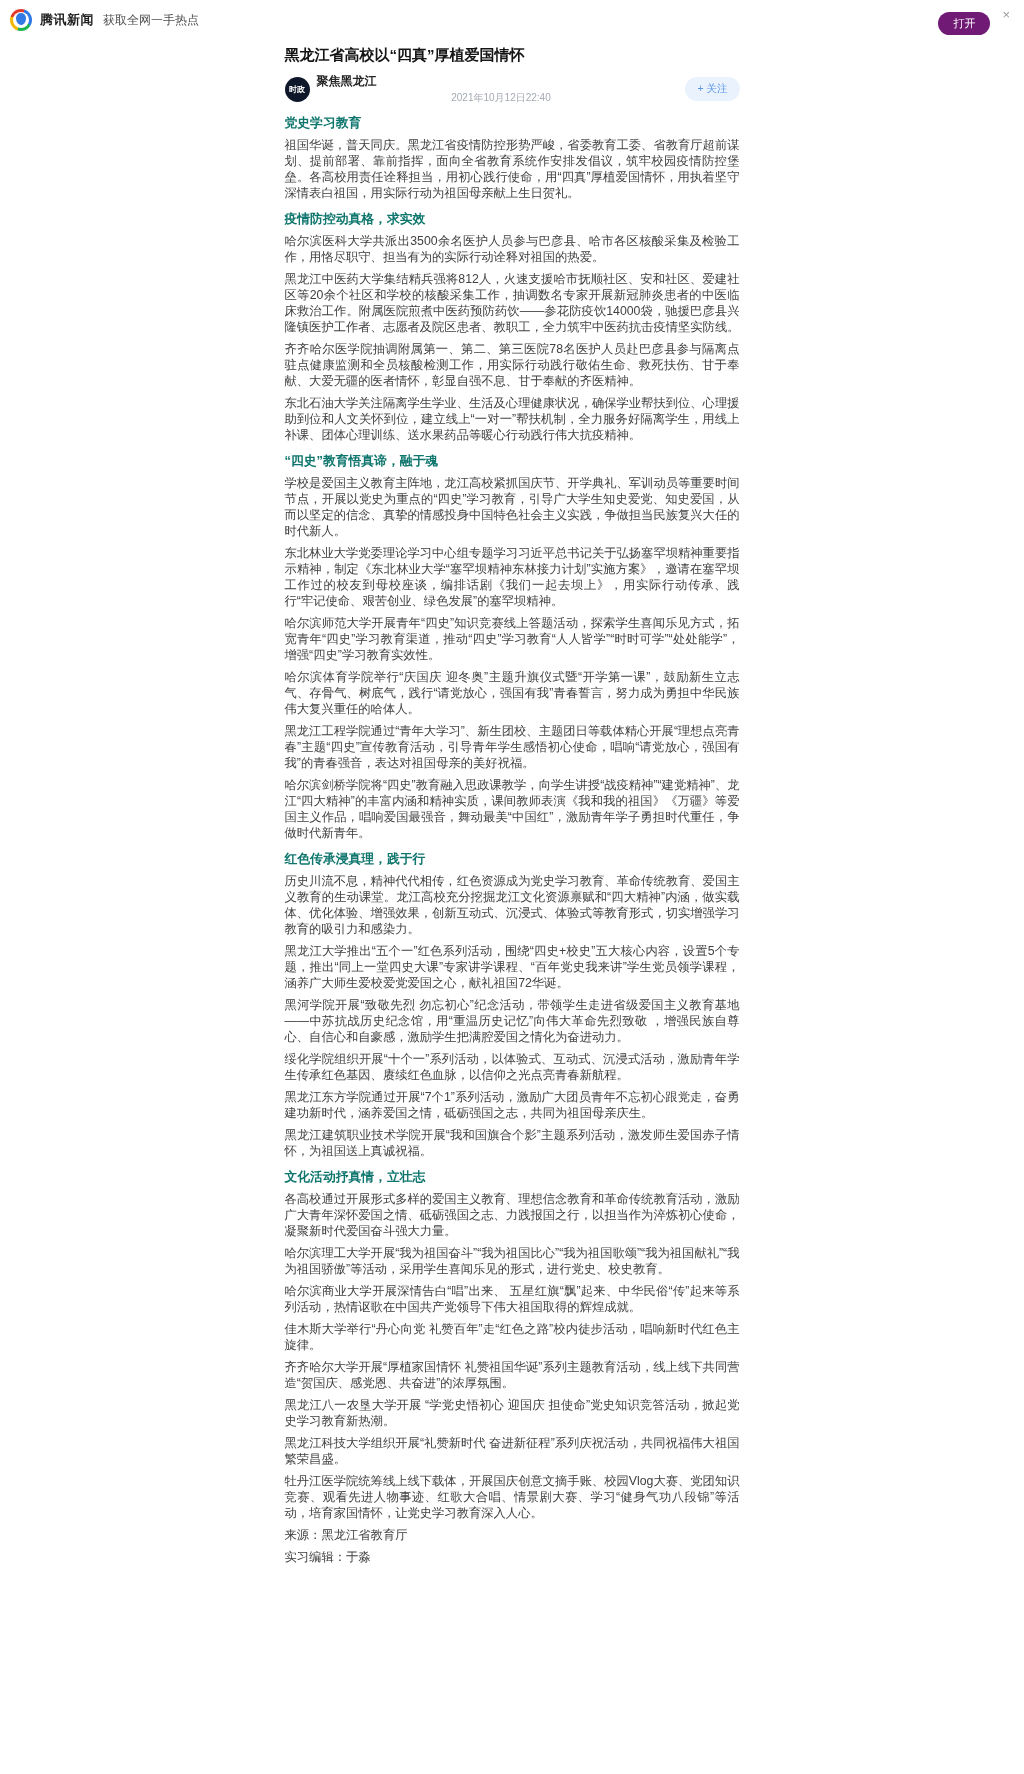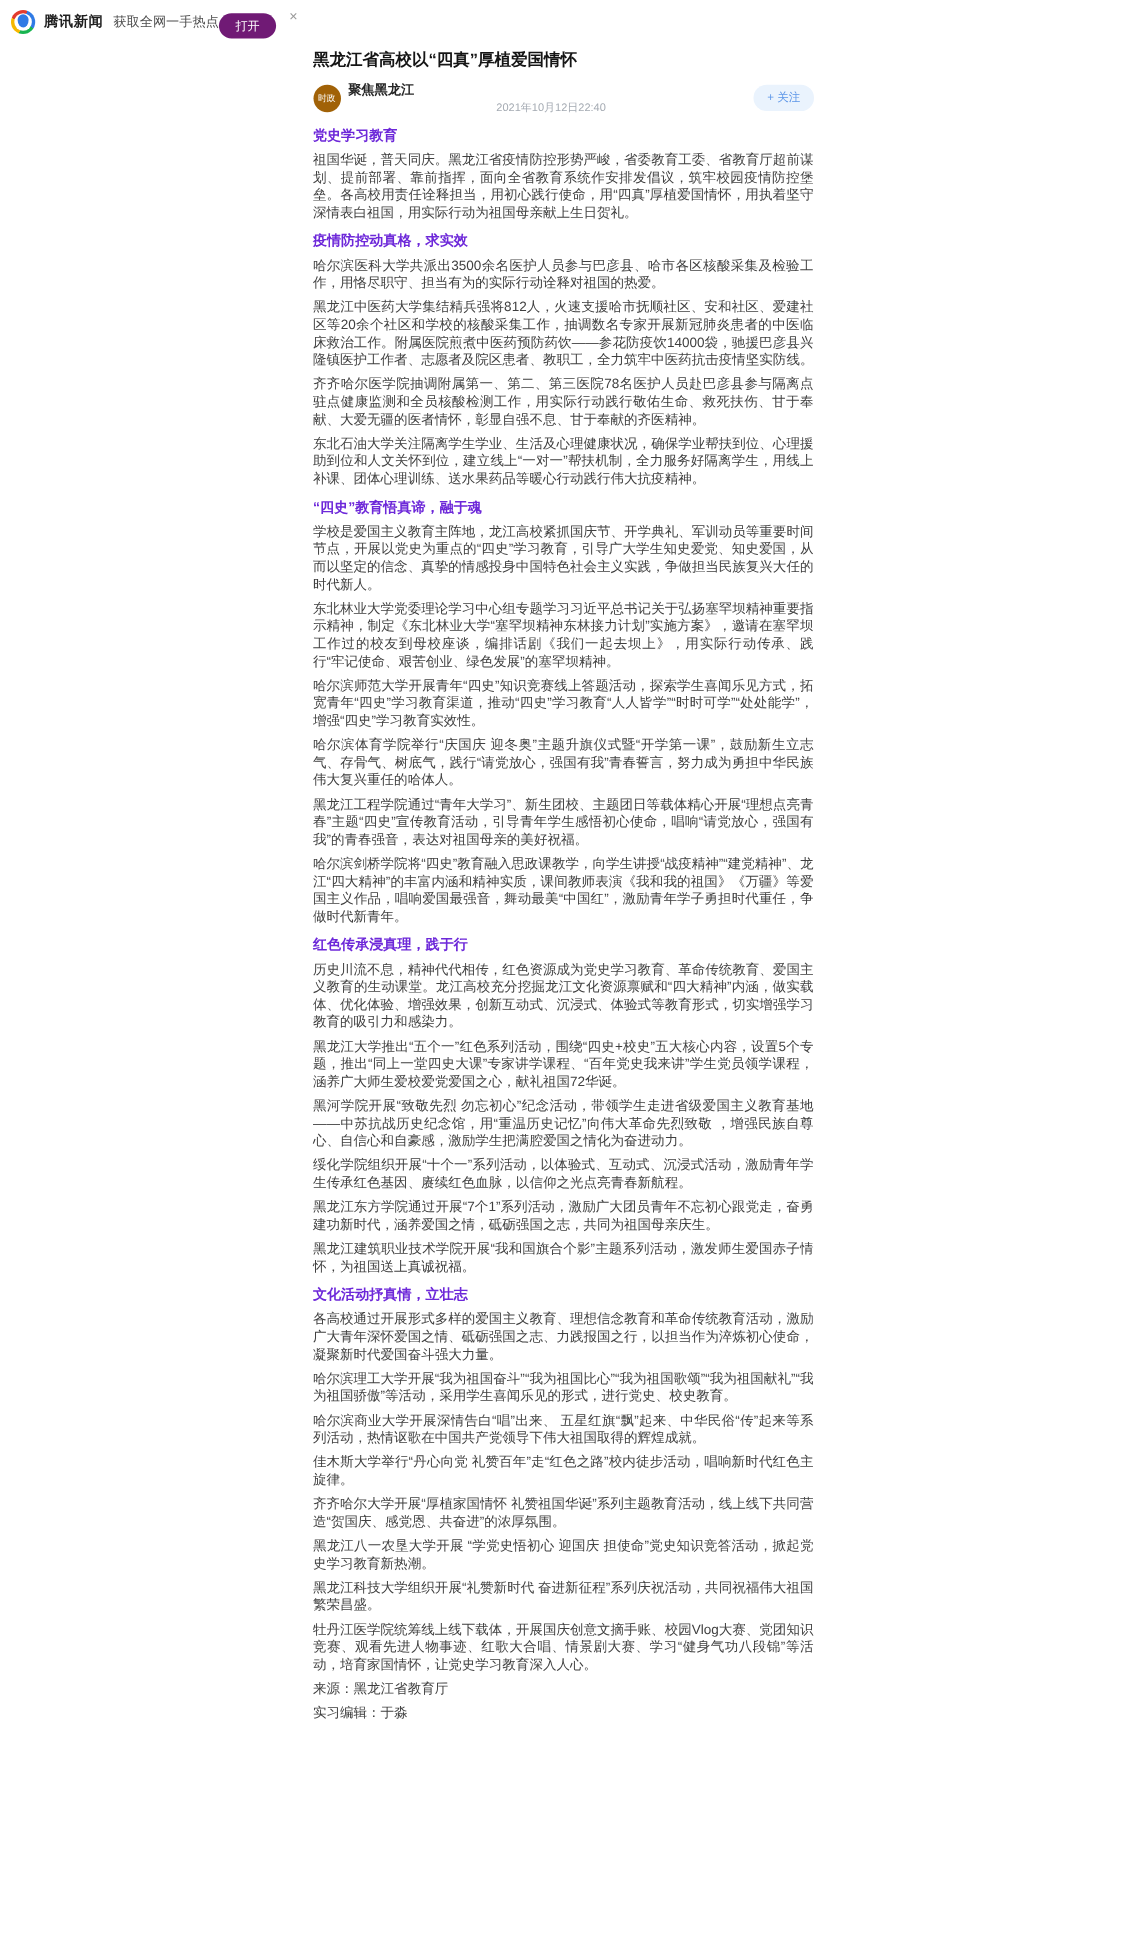--- a/index.html
+++ b/index.html
@@ -1,48 +1,48 @@
 <!DOCTYPE html>
 <html><head>
 <meta charset="utf-8">
 <style>
   * { margin:0; padding:0; box-sizing:border-box; }
   html,body { width:1024px; background:#ffffff; }
   body { min-height:1774px; font-family:"Liberation Sans","DejaVu Sans",sans-serif; color:#3e3e3e; }
 
   
-  .topbar { height:40px; display:flex; align-items:center; justify-content:flex-start;
+  .topbar { height:40px; display:flex; align-items:center; justify-content:space-between;
             padding:0 14px 0 10px; background:#fff; }
   .brand { display:flex; align-items:center; }
   .logo { width:22px; height:22px; border-radius:50%; position:relative; flex:0 0 auto;
           background:conic-gradient(from 200deg,#f5b800 0 25%,#e23b2e 25% 50%,#2f7ae5 50% 78%,#18b450 78% 100%); }
   .logo::before { content:""; position:absolute; inset:3px; background:#fff; border-radius:50%; }
   .logo::after { content:""; position:absolute; left:6px; top:4px; width:10px; height:12px;
           background:#2f7ae5; border-radius:50% 50% 48% 52% / 42% 42% 58% 58%; }
   .brand-name { font-size:13px; font-weight:700; color:#1f1f1f; margin-left:8px; letter-spacing:.5px; }
   .tagline { font-size:12px; color:#4f4f4f; margin-left:9px; }
   .topbar-right { display:flex; align-items:flex-start; }
   .open-btn { background:#701a75; color:#fff; font-size:11px; border:none; border-radius:999px;
               padding:4px 15px; margin-top:6px; cursor:pointer; }
   .close-x { color:#9a9a9a; font-size:13px; line-height:1; margin-left:12px; margin-top:2px; cursor:pointer; }
 
   
   .article { width:455px; margin:0 auto; }
   .title { font-size:15px; font-weight:700; color:#151515; line-height:1.35; margin-top:5px; }
   .author-row { display:flex; align-items:center; margin:9px 0 10px; }
-  .avatar { width:25px; height:25px; border-radius:50%; background:#a16207; color:#fff;
-            font-size:8px; font-weight:400; display:flex; align-items:center; justify-content:center;
+  .avatar { width:25px; height:25px; border-radius:50%; background:#0f172a; color:#fff;
+            font-size:8px; font-weight:700; display:flex; align-items:center; justify-content:center;
             letter-spacing:0; flex:0 0 auto; cursor:pointer; }
   .author-meta { margin-left:7px; flex:1 1 auto; }
   .author-name { font-size:12px; color:#262626; line-height:1.2; cursor:pointer;font-weight:bold; }
   .publish-time { font-size:10px; color:#a4aab2; margin-top:2px;text-align:center; }
   .follow-btn { background:#eaf3fd; color:#5e97e8; border:none; border-radius:999px;
                 font-size:10.5px; padding:5px 12px; cursor:pointer; flex:0 0 auto; }
 
-  .sec-heading { font-size:12.8px; font-weight:700; color:#6d28d9; line-height:16px; margin:10px 0 6px; }
+  .sec-heading { font-size:12.8px; font-weight:700; color:#0f766e; line-height:16px; margin:10px 0 6px; }
   .para { font-size:12.3px; color:#404040; line-height:16px; text-align:justify; margin:0 0 6px; }
 </style>
 </head>
 <body>
 
 <header class="topbar">
   <div class="brand">
     <span class="logo"></span>
     <span class="brand-name">腾讯新闻</span>
     <span class="tagline">获取全网一手热点</span>

